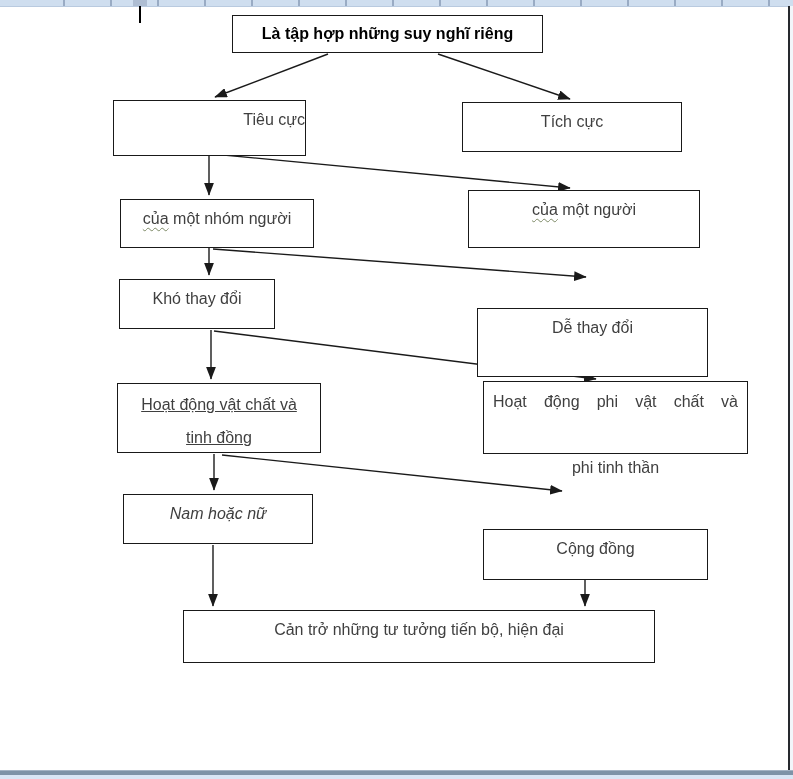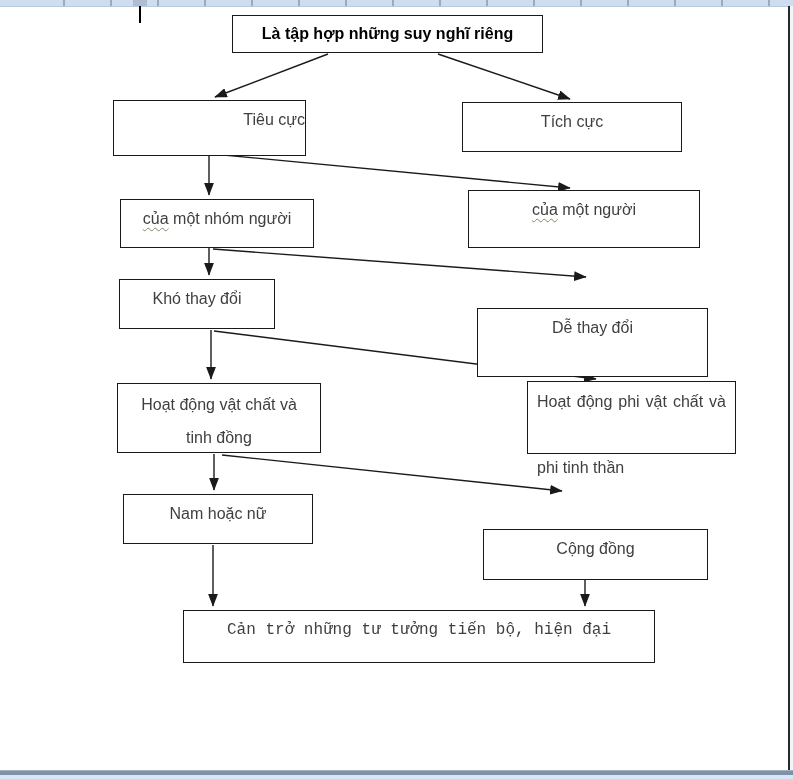--- a/index.html
+++ b/index.html
@@ -52,28 +52,28 @@
   .node .pad{padding-top:9px;display:block;}
   #node-root{left:232px;top:15px;width:311px;height:38px;
     font-weight:bold;color:#000;}
   #node-root .pad{padding-top:8px;}
   #node-negative{left:113px;top:100px;width:193px;height:56px;text-align:right;}
   #node-positive{left:462px;top:102px;width:220px;height:50px;}
   #node-group{left:120px;top:199px;width:194px;height:49px;}
   #node-person{left:468px;top:190px;width:232px;height:58px;}
   #node-hard{left:119px;top:279px;width:156px;height:50px;}
   #node-easy{left:477px;top:280px;width:231px;height:69px;margin-top:28px;}
-  #node-material{left:117px;top:383px;width:204px;height:70px;line-height:33px;padding-top:4px;}
-  #node-immaterial{left:483px;top:381px;width:209px;height:73px;line-height:33px;padding-top:3px;margin-left:44px;}
-  #node-gender{left:123px;top:494px;width:190px;height:50px;}
+  #node-material{left:117px;top:383px;width:204px;height:70px;line-height:33px;padding-top:4px;text-decoration:underline;}
+  #node-immaterial{left:483px;top:381px;width:265px;height:73px;line-height:33px;padding-top:3px;}
+  #node-gender{left:123px;top:494px;width:190px;height:50px;font-style:italic;}
   #node-community{left:483px;top:494px;width:225px;height:51px;margin-top:35px;}
-  #node-conclusion{left:183px;top:610px;width:472px;height:53px;font-family:Liberation Mono, monospace;}
+  #node-conclusion{left:183px;top:610px;width:472px;height:53px;}
   .jline{text-align:justify;padding:0 9px;}
   .jline::after{content:"";display:inline-block;width:100%;height:0;}
-  .lline{text-align:left;padding:0 9px;}
+  .lline{text-align:center;padding:0 9px;}
   .misspelled{
     text-decoration:underline;
     text-decoration-style:wavy;
     text-decoration-color:#7e8a66;
     text-decoration-thickness:1px;
     text-underline-offset:3px;
   }
   svg.connectors{position:absolute;left:0;top:0;}
 </style>
 </head>

